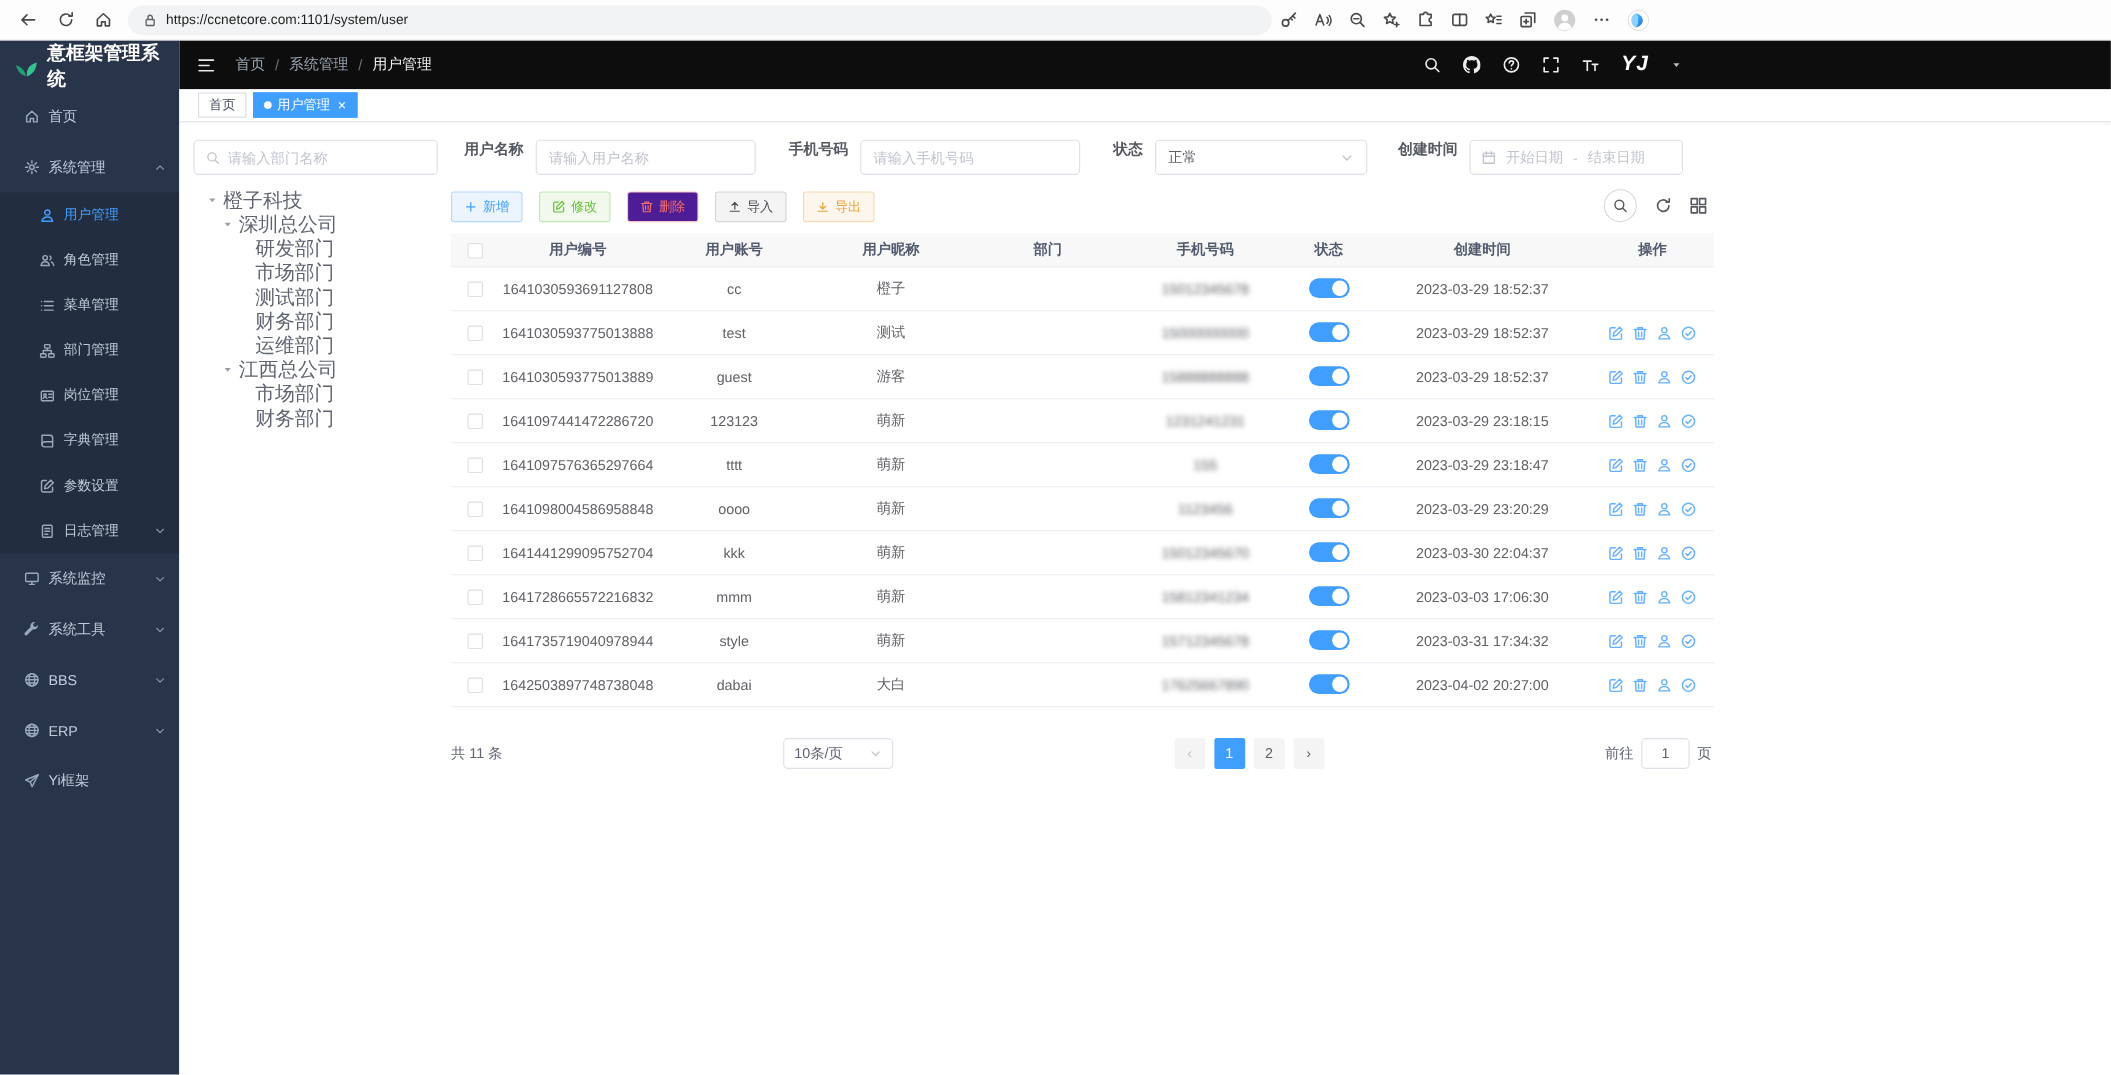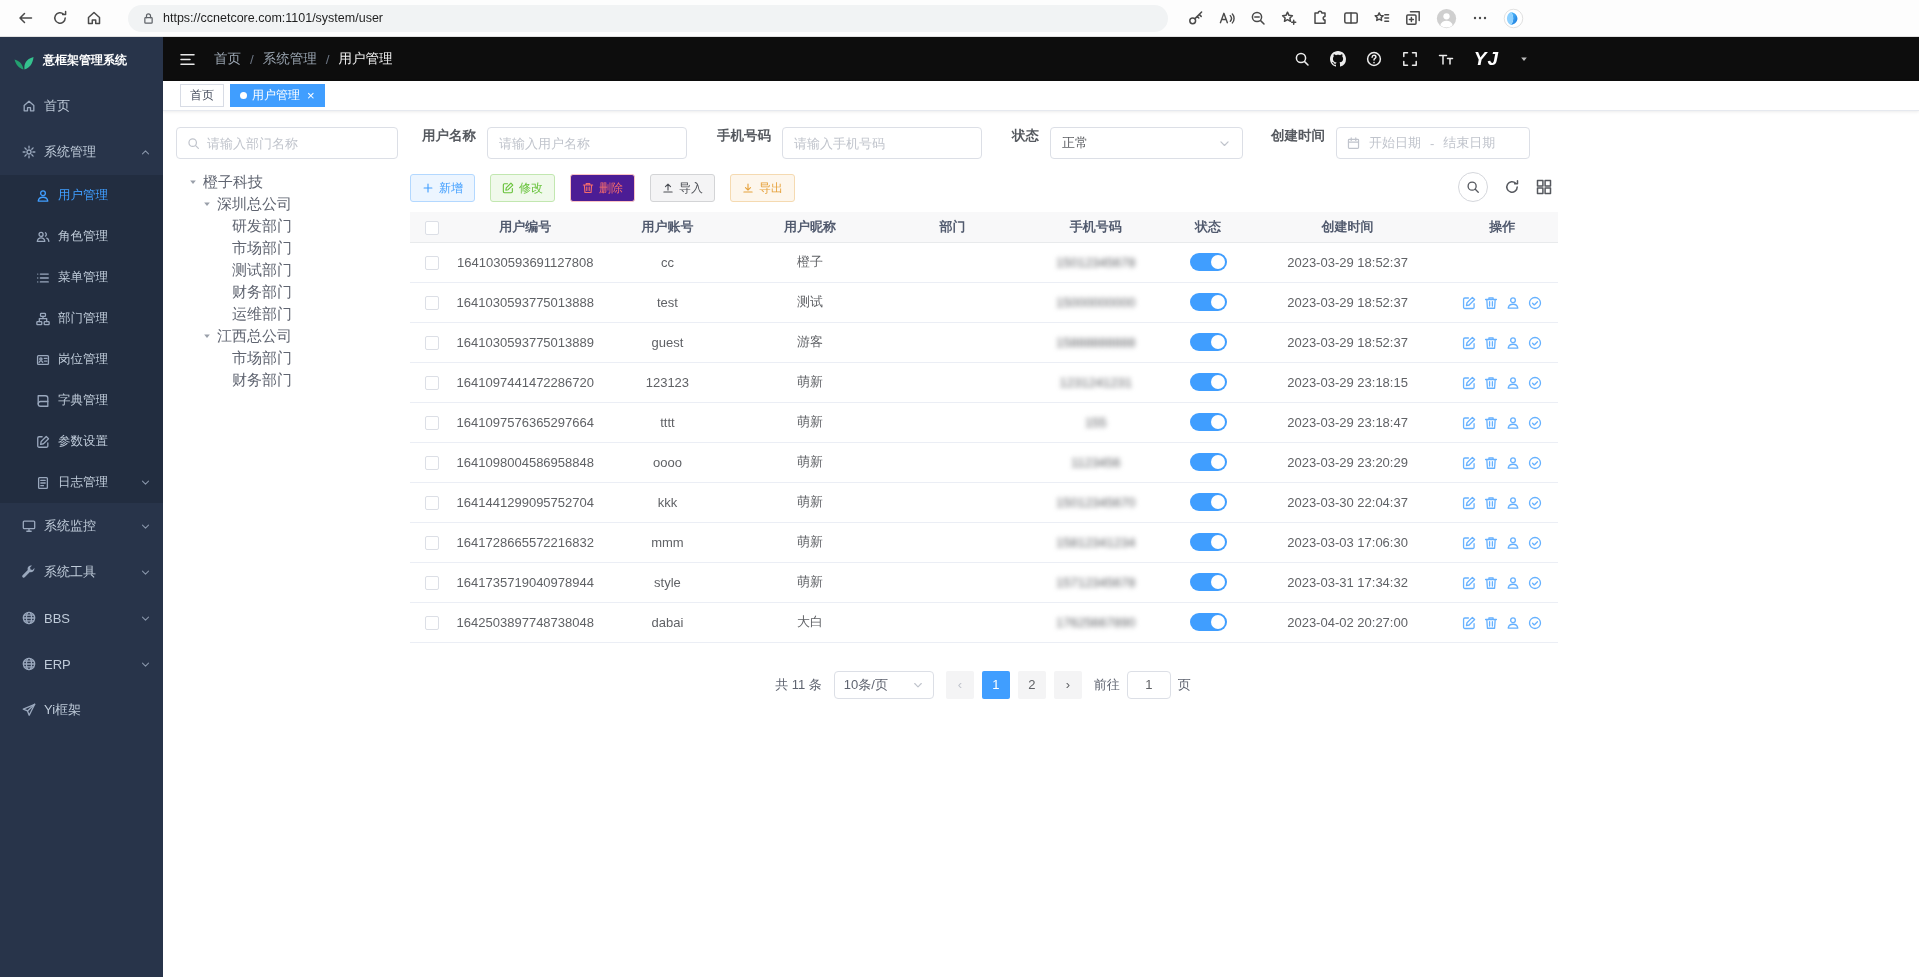--- a/index.html
+++ b/index.html
@@ -2,33 +2,33 @@
 <html style="--primary: #409eff; --success: #67c23a; --danger: #f56c6c; --warning: #e6a23c; --info: #909399; --toggle-on: #409eff; --link-blue: #66b1ff;"><head>
 <meta charset="utf-8">
 <style>
   *{box-sizing:border-box;margin:0;padding:0}
   html,body{width:1919px;height:977px;overflow:hidden;background:#fff;
     font-family:"Liberation Sans","DejaVu Sans",sans-serif;font-size:13px;color:#606266}
   .icon{display:inline-flex;align-items:center;justify-content:center;line-height:1}
   .icon svg{width:1em;height:1em;display:block}
 
   
-  .browser{height:37px;background:#fdfdfd;border-bottom:1px solid #e2e2e2;display:flex;align-items:center;padding:0 12px;gap:14px}
+  .browser{height:37px;background:#fdfdfd;border-bottom:1px solid #e2e2e2;display:flex;align-items:center;padding:0 12px;gap:2px}
   .nav-ic{width:28px;height:28px;border-radius:6px;display:inline-flex;align-items:center;justify-content:center;color:#4a4a4a;font-size:16px;cursor:pointer}
   .urlbar{width:1040px;height:27px;border-radius:14px;background:#f1f3f4;display:flex;align-items:center;padding:0 14px;gap:8px;margin:0 6px}
   .urlbar .icon{color:#5f6368;font-size:13px}
   .url-text{font-size:12.5px;color:#1f1f1f}
   .browser-right{display:flex;align-items:center;gap:15px;color:#4a4a4a}
   .bico{font-size:16px;cursor:pointer}
   .bico[data-name="profile-icon"] svg,.bico[data-name="copilot-icon"] svg{width:21px;height:21px}
 
   
   .app{display:flex;height:940px}
   .sidebar{width:163px;flex:none;background:#28344a;overflow:hidden}
-  .logo{height:46px;display:flex;align-items:center;gap:7px;padding:0 12px;color:#fff;font-size:12px;font-weight:bold}
+  .logo{height:46px;display:flex;align-items:center;gap:7px;padding:0 12px;color:#fff;font-size:17px;font-weight:bold}
   .logo .icon svg{width:24px;height:24px}
   .menu-item{height:46px;display:flex;align-items:center;gap:8px;padding:0 0 0 22px;color:#bfcbd9;font-size:13px;cursor:pointer}
   .menu-item .icon{font-size:14px;color:#9aa8bd}
   .menu-item .caret{margin-left:auto;margin-right:12px;font-size:11px;color:#8a97ab}
   .menu-item .caret.up svg{transform:rotate(180deg)}
   .submenu{background:#222d40}
   .menu-item.sub{height:41px;padding-left:36px;font-size:12.5px}
   .menu-item.active,.menu-item.active .icon{color:var(--primary,#409eff)}
 
   .main{flex:1;display:flex;flex-direction:column;background:#fff;min-width:0}
@@ -53,21 +53,21 @@
 
   
   .content{flex:1;padding:16px 0 0 13px}
   .content-inner{width:1382px;display:flex;gap:12px}
   .tree-col{width:222px;flex:none}
   .search-box{height:32px;border:1px solid #dcdfe6;border-radius:4px;display:flex;align-items:center;gap:7px;padding:0 10px;background:#fff}
   .search-box .icon{color:#c0c4cc;font-size:13px}
   .search-box input{border:none;outline:none;flex:1;font-size:13px;color:#606266;background:transparent}
   .search-box input::placeholder{color:#c0c4cc}
   .tree{margin-top:12px}
-  .tree-node{height:22px;display:flex;align-items:center;gap:5px;font-size:15px;color:#5f6470;cursor:pointer}
+  .tree-node{height:22px;display:flex;align-items:center;gap:5px;font-size:18px;color:#5f6470;cursor:pointer}
   .tree-node .tcaret{font-size:10px;color:#9aa0aa}
   .tspacer{width:11px;flex:none}
 
   .table-col{flex:1;min-width:0}
   .filters{display:flex;height:32px;padding-left:12px;margin-bottom:13px}
   .f-label{font-weight:bold;color:#55595f;font-size:13.5px;margin-right:11px;white-space:nowrap}
   .inp{height:32px;border:1px solid #dcdfe6;border-radius:4px;padding:0 11px;font-size:13px;color:#606266;background:#fff;outline:none}
   .inp::placeholder{color:#c0c4cc}
   .w200{width:200px;margin-right:30px}
   .select{width:193px;height:32px;border:1px solid #dcdfe6;border-radius:4px;display:flex;align-items:center;justify-content:space-between;padding:0 11px;background:#fff;color:#606266;margin-right:28px;cursor:pointer}
@@ -97,21 +97,21 @@
   tbody td{height:40px;text-align:center;border-bottom:1px solid #ebeef5;font-size:13px;color:#606266;white-space:nowrap;overflow:hidden}
   .checkbox{width:14px;height:14px;border:1px solid #dcdfe6;border-radius:2px;display:inline-block;background:#fff;cursor:pointer;vertical-align:middle}
   .toggle{width:37px;height:18px;border-radius:9px;background:#c0ccda;position:relative;display:inline-block;vertical-align:middle;cursor:pointer}
   .toggle.on{background:var(--toggle-on,#409eff)}
   .toggle::after{content:"";position:absolute;top:2px;left:2px;width:14px;height:14px;border-radius:50%;background:#fff}
   .toggle.on::after{left:auto;right:2px}
   .blur{filter:blur(2.6px);user-select:none}
   .ops .aicon{color:var(--link-blue,#66b1ff);margin:0 4px;font-size:14px;cursor:pointer;display:inline-flex;vertical-align:middle}
   .ops .aicon svg{width:1em;height:1em}
 
-  .pagination{display:flex;align-items:center;justify-content:center;gap:12px;margin-top:28px;font-size:13px;color:#5f6470;padding-right:2px}
+  .pagination{display:flex;align-items:center;justify-content:space-between;gap:12px;margin-top:28px;font-size:13px;color:#5f6470;padding-right:2px}
   .psize{width:100px;height:28px;border:1px solid #dcdfe6;border-radius:4px;display:flex;align-items:center;justify-content:space-between;padding:0 9px;background:#fff;cursor:pointer}
   .psize .icon{color:#c0c4cc;font-size:12px}
   .pager{display:flex;align-items:center;gap:8px}
   .pbtn{min-width:28px;height:28px;border-radius:2px;background:#f4f4f5;display:inline-flex;align-items:center;justify-content:center;color:#606266;font-size:13px;cursor:pointer;padding:0 4px}
   .pbtn.disabled{color:#c0c4cc}
   .pbtn.active{background:var(--primary,#409eff);color:#fff}
   .goto{display:flex;align-items:center;gap:7px}
   .goto-input{width:44px;height:28px;border:1px solid #dcdfe6;border-radius:4px;text-align:center;font-size:13px;color:#606266;outline:none}
 </style>
 </head>

